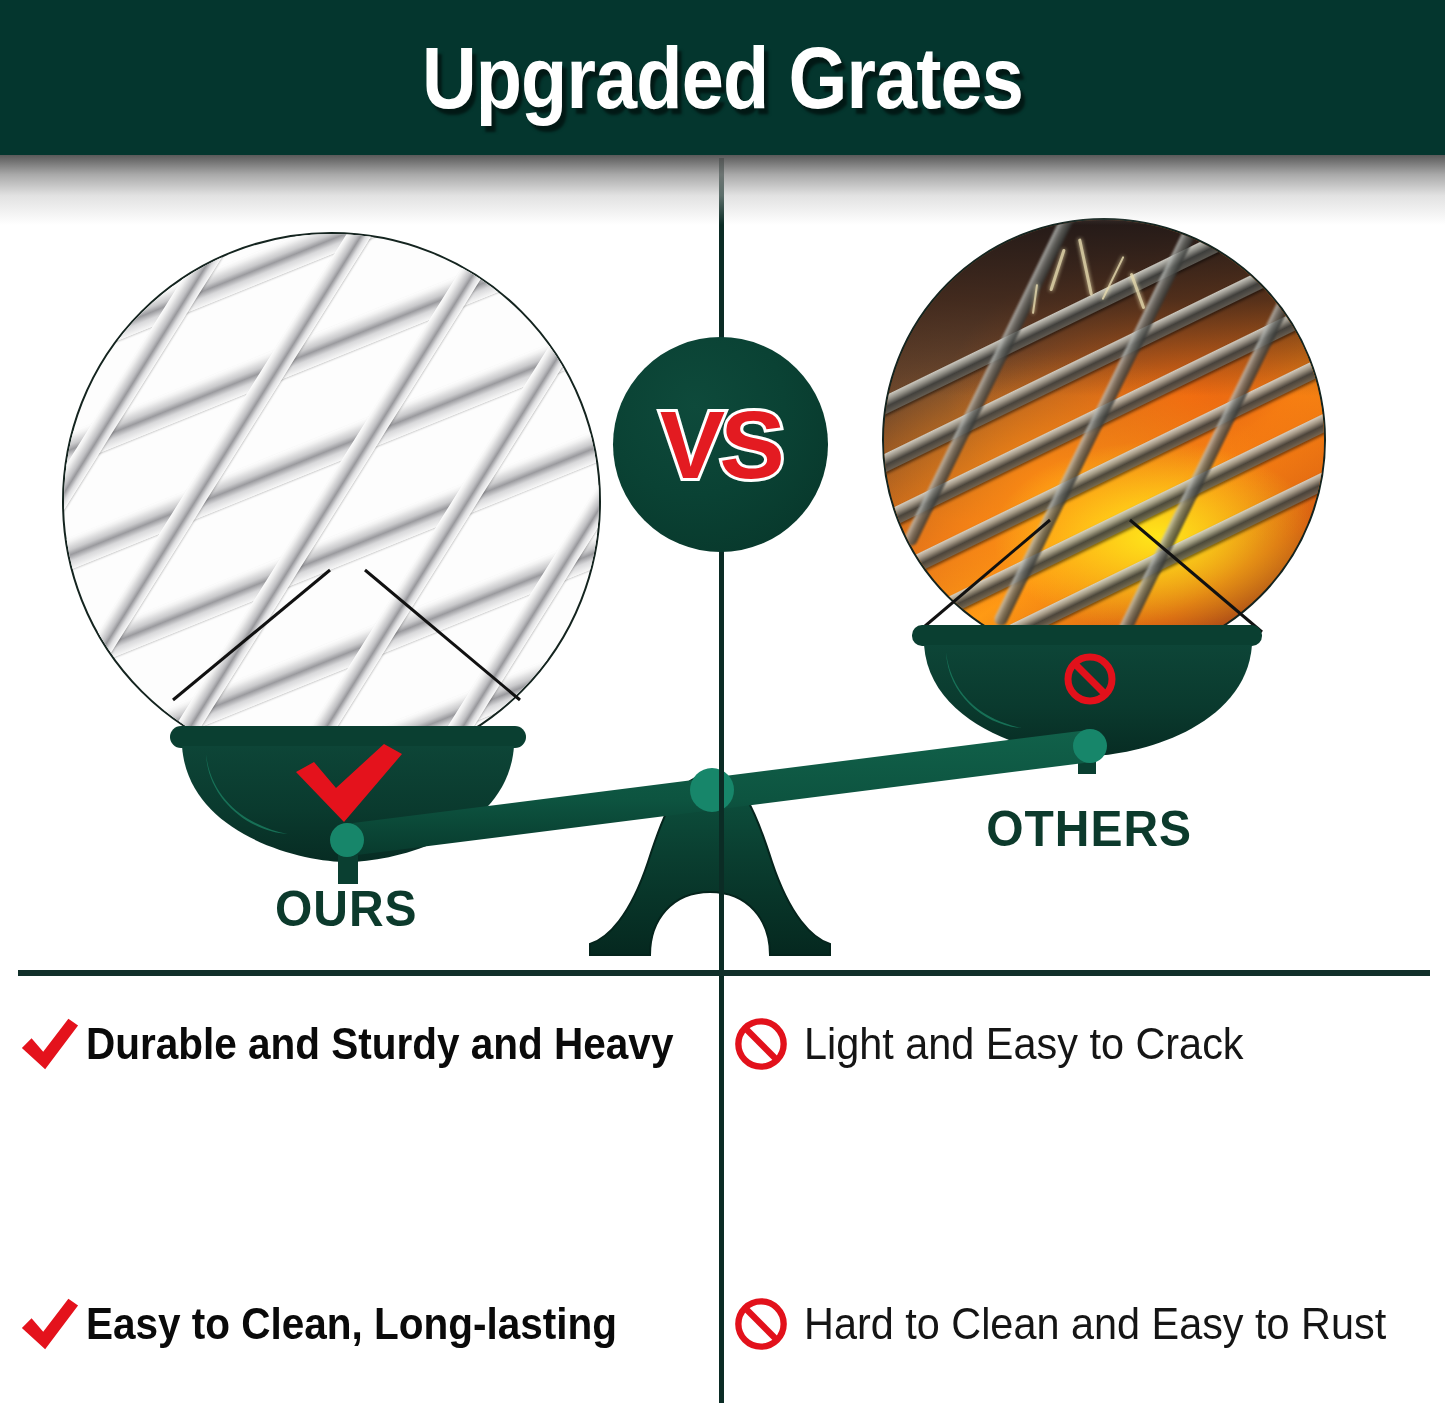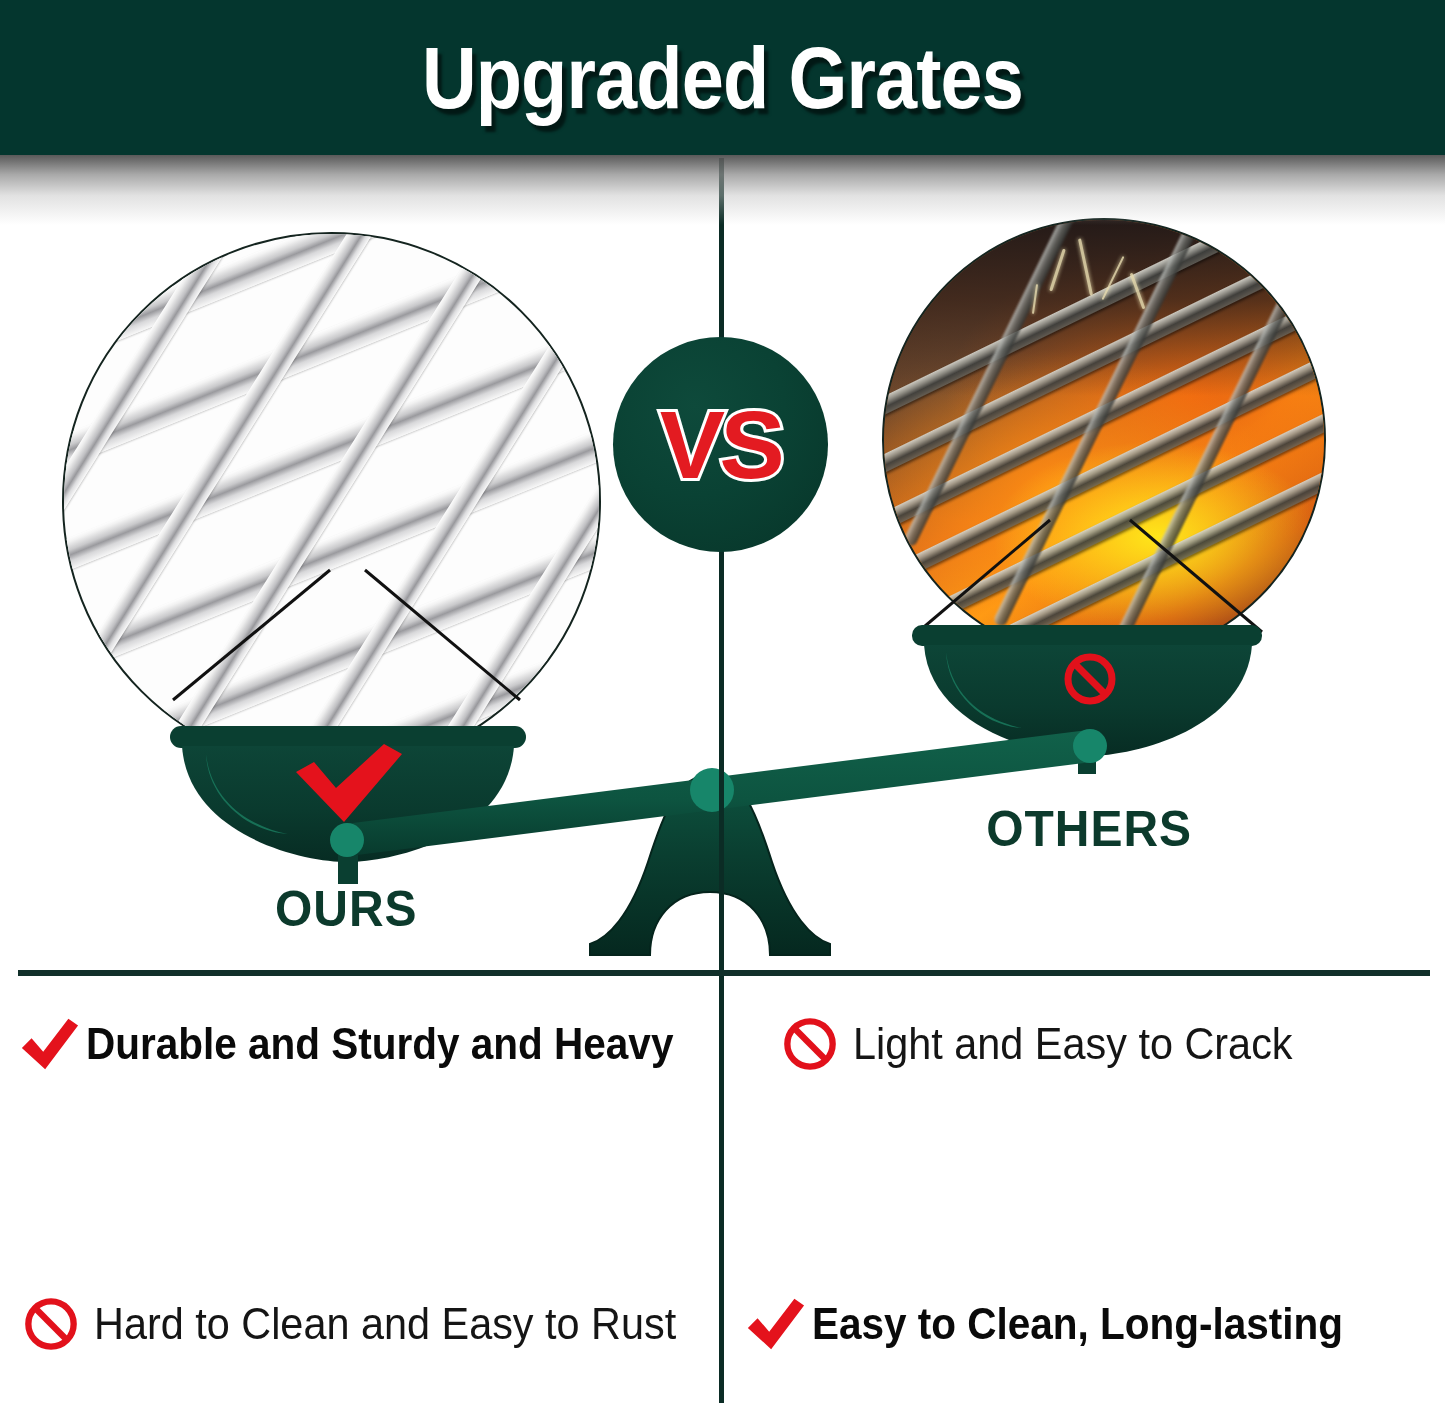--- a/index.html
+++ b/index.html
@@ -146,26 +146,26 @@
     font-family:"Liberation Sans", sans-serif;
     font-size:50px;letter-spacing:1px;z-index:5;
     transform:scaleX(0.96);
   }
   .label-ours{left:272px;top:880px;}
   .label-others{left:982px;top:800px;}
 
   
   .features{position:absolute;left:0;top:976px;width:1445px;height:450px;z-index:5;}
   .feat-row{position:absolute;left:0;width:1445px;height:100px;display:flex;}
-  .feat-row.r0{top:18px;gap:40px;}
+  .feat-row.r0{top:18px;}
   .feat-row.r1{top:158px;}
   .feat-row.r2{top:298px;}
   .feat-col{display:flex;align-items:center;}
   .feat-col.left{width:719px;padding-left:18px;box-sizing:border-box;}
-  .feat-col.right{width:726px;padding-left:22px;box-sizing:border-box;}
+  .feat-col.right{width:726px;padding-left:13px;box-sizing:border-box;}
 
   .ico{flex:0 0 auto;display:block;}
   .check-ico{width:62px;height:62px;margin-right:6px;}
   .ban-ico{width:58px;height:58px;margin-right:14px;}
 
   .feat-text-ours{
     color:#0a0a0a;font-weight:bold;font-size:45px;
     font-family:"Liberation Sans", sans-serif;
     transform:scaleX(0.90);transform-origin:left center;
     white-space:nowrap;line-height:1.05;
@@ -317,29 +317,29 @@
         <svg class="ico ban-ico" viewBox="0 0 64 64">
           <circle cx="32" cy="32" r="25" fill="none" stroke="#e2111b" stroke-width="7"></circle>
           <line x1="15" y1="15" x2="49" y2="49" stroke="#e2111b" stroke-width="7"></line>
         </svg>
         <span class="feat-text-others">Light and Easy to Crack</span>
       </div>
     </div>
 
 
     <div class="feat-row r2">
+      <div class="feat-col left">
+        <svg class="ico check-ico" viewBox="0 0 64 64">
+          <path d="M4,36 L14,26 L26,40 L52,6 L62,13 L28,58 Z" fill="#e4121c"></path>
+        </svg>
+        <span class="feat-text-ours">Easy to Clean, Long-lasting</span>
+      </div>
       <div class="feat-col right">
         <svg class="ico ban-ico" viewBox="0 0 64 64">
           <circle cx="32" cy="32" r="25" fill="none" stroke="#e2111b" stroke-width="7"></circle>
           <line x1="15" y1="15" x2="49" y2="49" stroke="#e2111b" stroke-width="7"></line>
         </svg>
         <span class="feat-text-others">Hard to Clean and Easy to Rust</span>
       </div>
-      <div class="feat-col left">
-        <svg class="ico check-ico" viewBox="0 0 64 64">
-          <path d="M4,36 L14,26 L26,40 L52,6 L62,13 L28,58 Z" fill="#e4121c"></path>
-        </svg>
-        <span class="feat-text-ours">Easy to Clean, Long-lasting</span>
-      </div>
     </div>
 
   </div>
 </div>
 
 </body></html>

